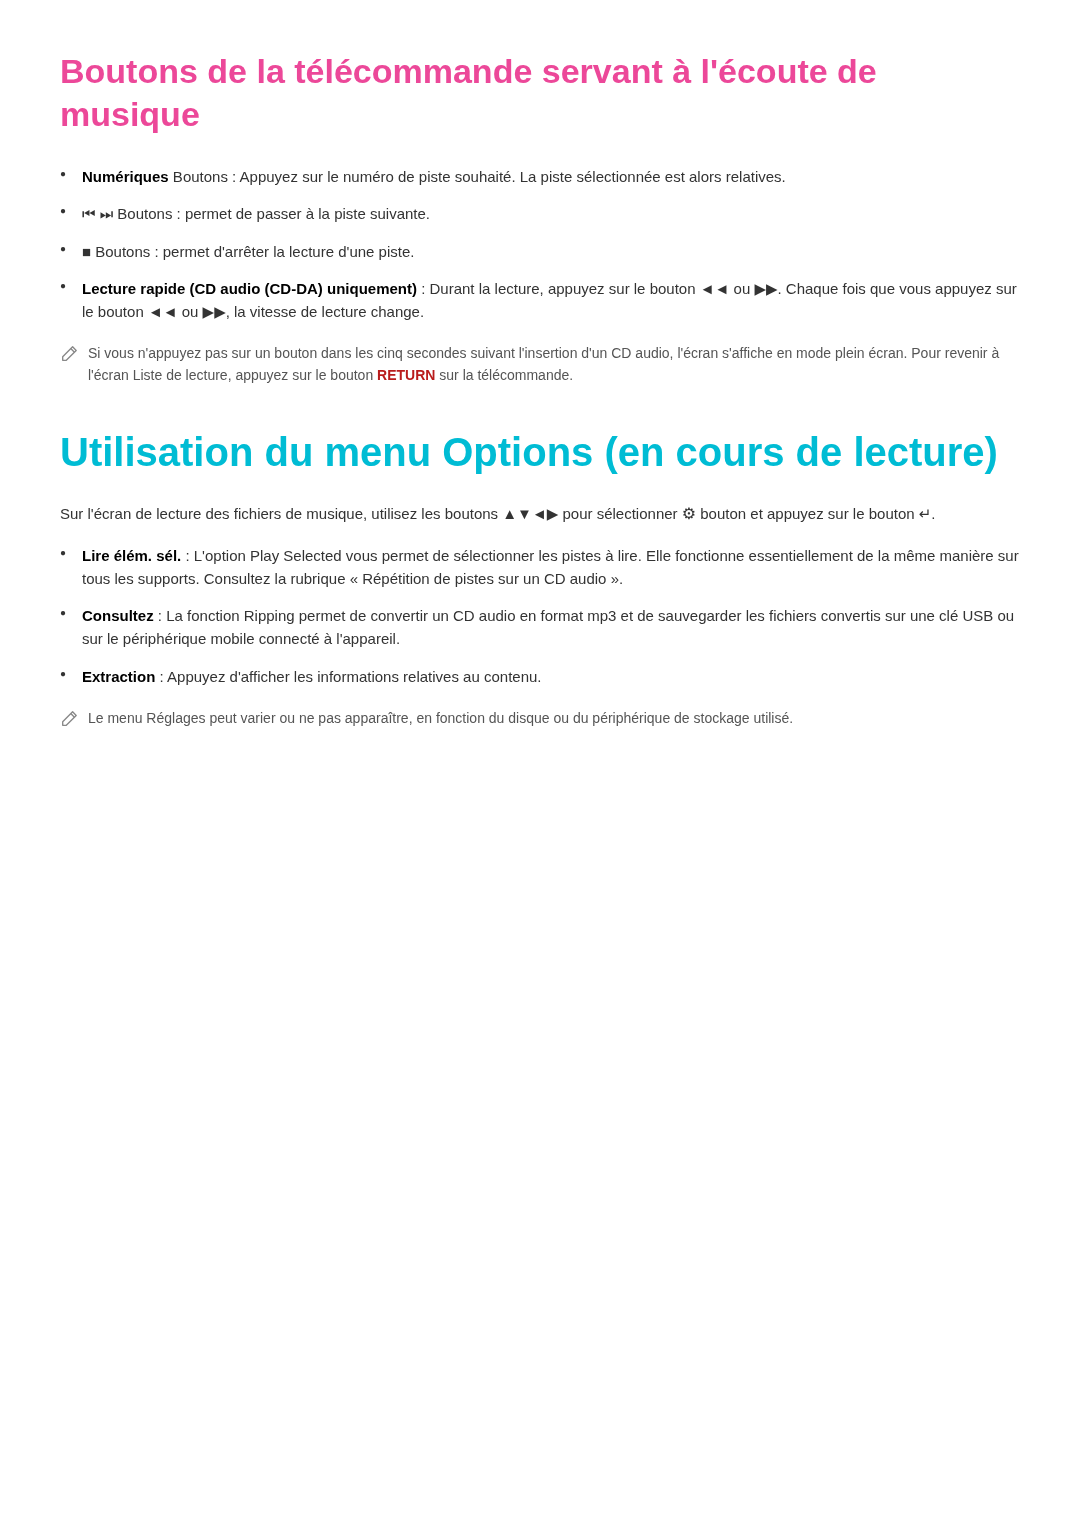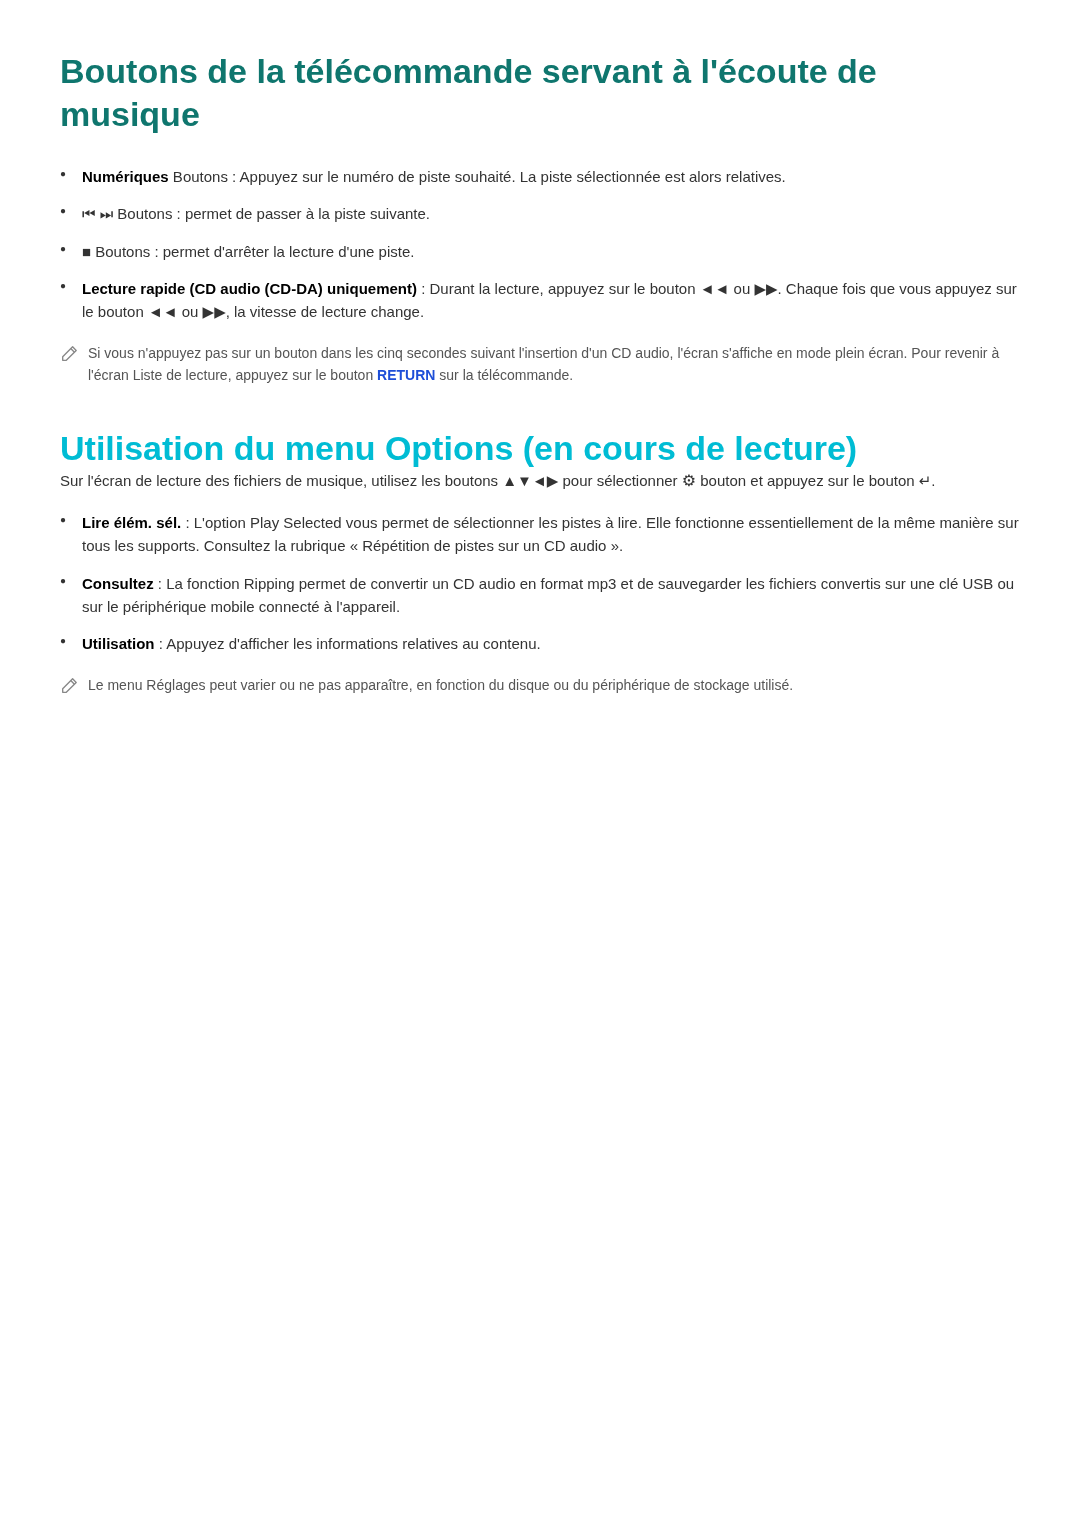--- a/index.html
+++ b/index.html
@@ -14,29 +14,30 @@
       font-size: 15px;
       color: #333333;
       padding: 50px 60px 60px 60px;
       max-width: 1080px;
       line-height: 1.5;
     }
 
     h1 {
       font-size: 34px;
       font-weight: bold;
-      color: #0f766e;
+      color: #ec4899;
       margin-bottom: 30px;
       line-height: 1.25;
     }
 
     h2 {
-      font-size: 34px;
+      font-size: 40px;
       font-weight: bold;
       color: #00bcd4;
+      margin-bottom: 25px;
       line-height: 1.25;
     }
 
     .section {
       margin-bottom: 50px;
     }
 
     ul {
       list-style: none;
       padding: 0;
@@ -59,21 +60,21 @@
       font-size: 10px;
       line-height: 1.8;
     }
 
     .highlight-cyan {
       color: #000000;
       font-weight: bold;
     }
 
     .highlight-blue {
-      color: #1d4ed8;
+      color: #b91c1c;
       font-weight: bold;
     }
 
     .note {
       display: flex;
       align-items: flex-start;
       gap: 10px;
       margin: 12px 0 12px 0;
       color: #555;
       font-size: 14px;
@@ -140,21 +141,21 @@
   </p>
 
   <ul>
     <li>
       <span class="highlight-cyan">Lire élém. sél.</span><span> : L'option Play Selected vous permet de sélectionner les pistes à lire. Elle fonctionne essentiellement de la même manière sur tous les supports. Consultez la rubrique « Répétition de pistes sur un CD audio ».</span>
     </li>
     <li>
       <span class="highlight-cyan">Consultez</span><span> : La fonction Ripping permet de convertir un CD audio en format mp3 et de sauvegarder les fichiers convertis sur une clé USB ou sur le périphérique mobile connecté à l'appareil.</span>
     </li>
     <li>
-      <span class="highlight-cyan">Utilisation</span><span> : Appuyez d'afficher les informations relatives au contenu.</span>
+      <span class="highlight-cyan">Extraction</span><span> : Appuyez d'afficher les informations relatives au contenu.</span>
     </li>
   </ul>
 
   <div class="note">
     <span class="note-icon">
       <svg viewBox="0 0 20 20" fill="none" xmlns="http://www.w3.org/2000/svg">
         <path d="M14 2L18 6L7 17H3V13L14 2Z" stroke="#888" stroke-width="1.5" stroke-linejoin="round" fill="none"></path>
         <path d="M12 4L16 8" stroke="#888" stroke-width="1.5"></path>
       </svg>
     </span>

